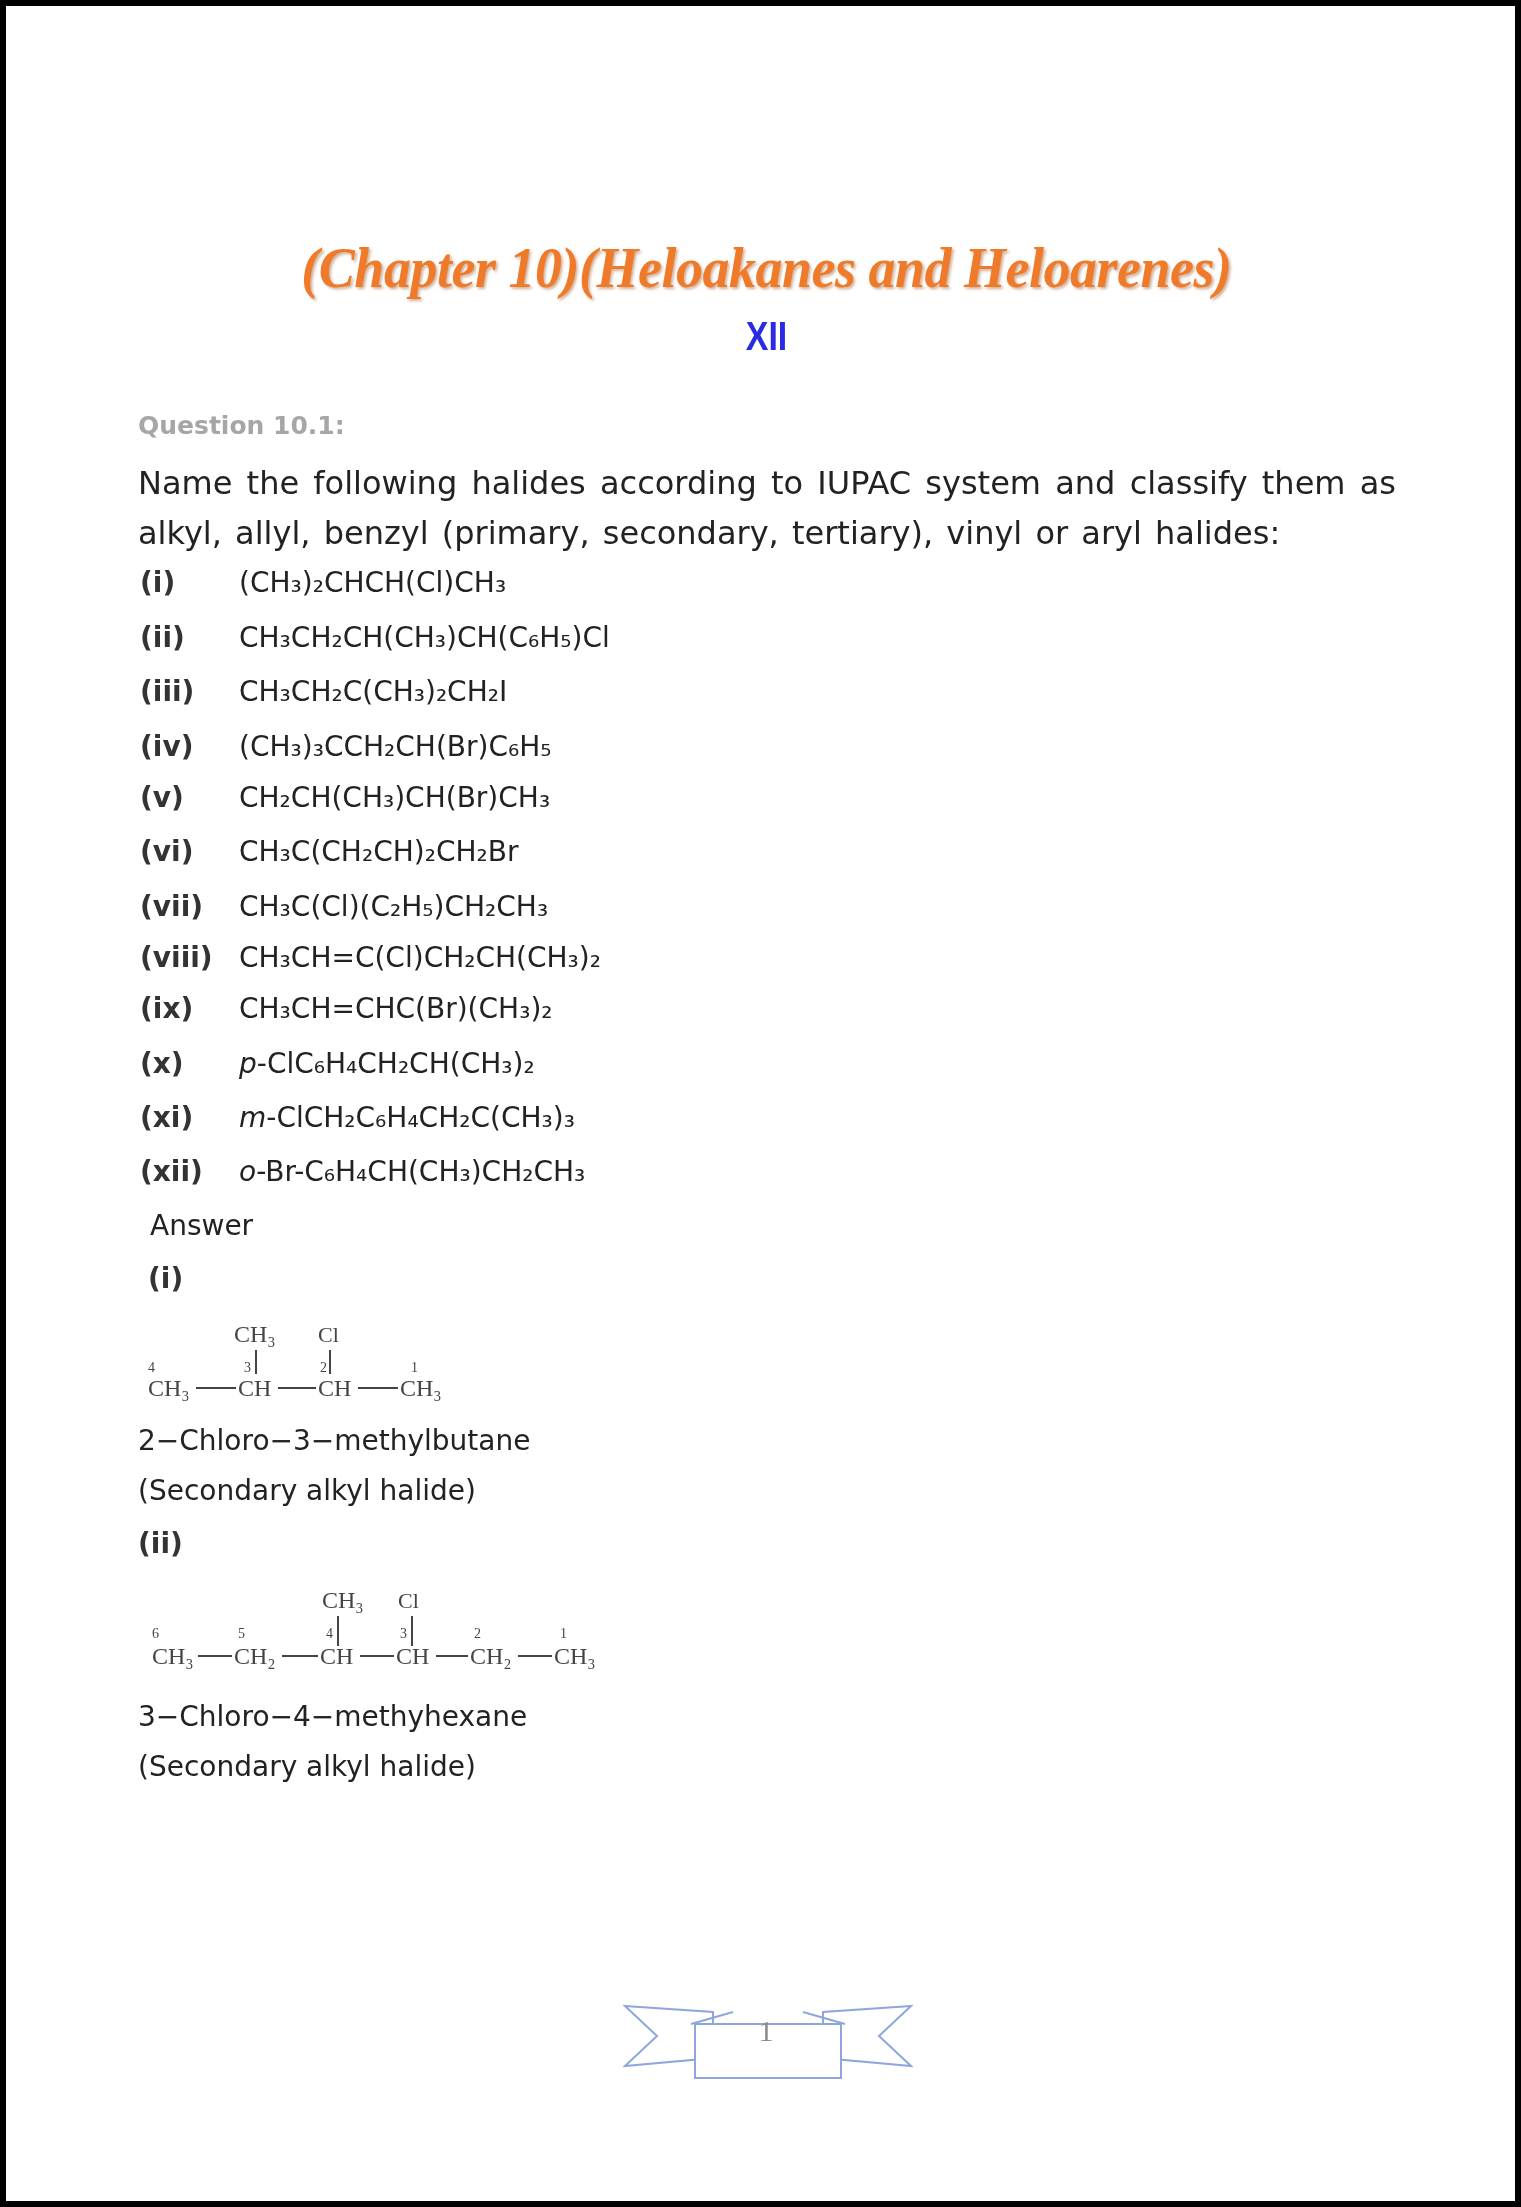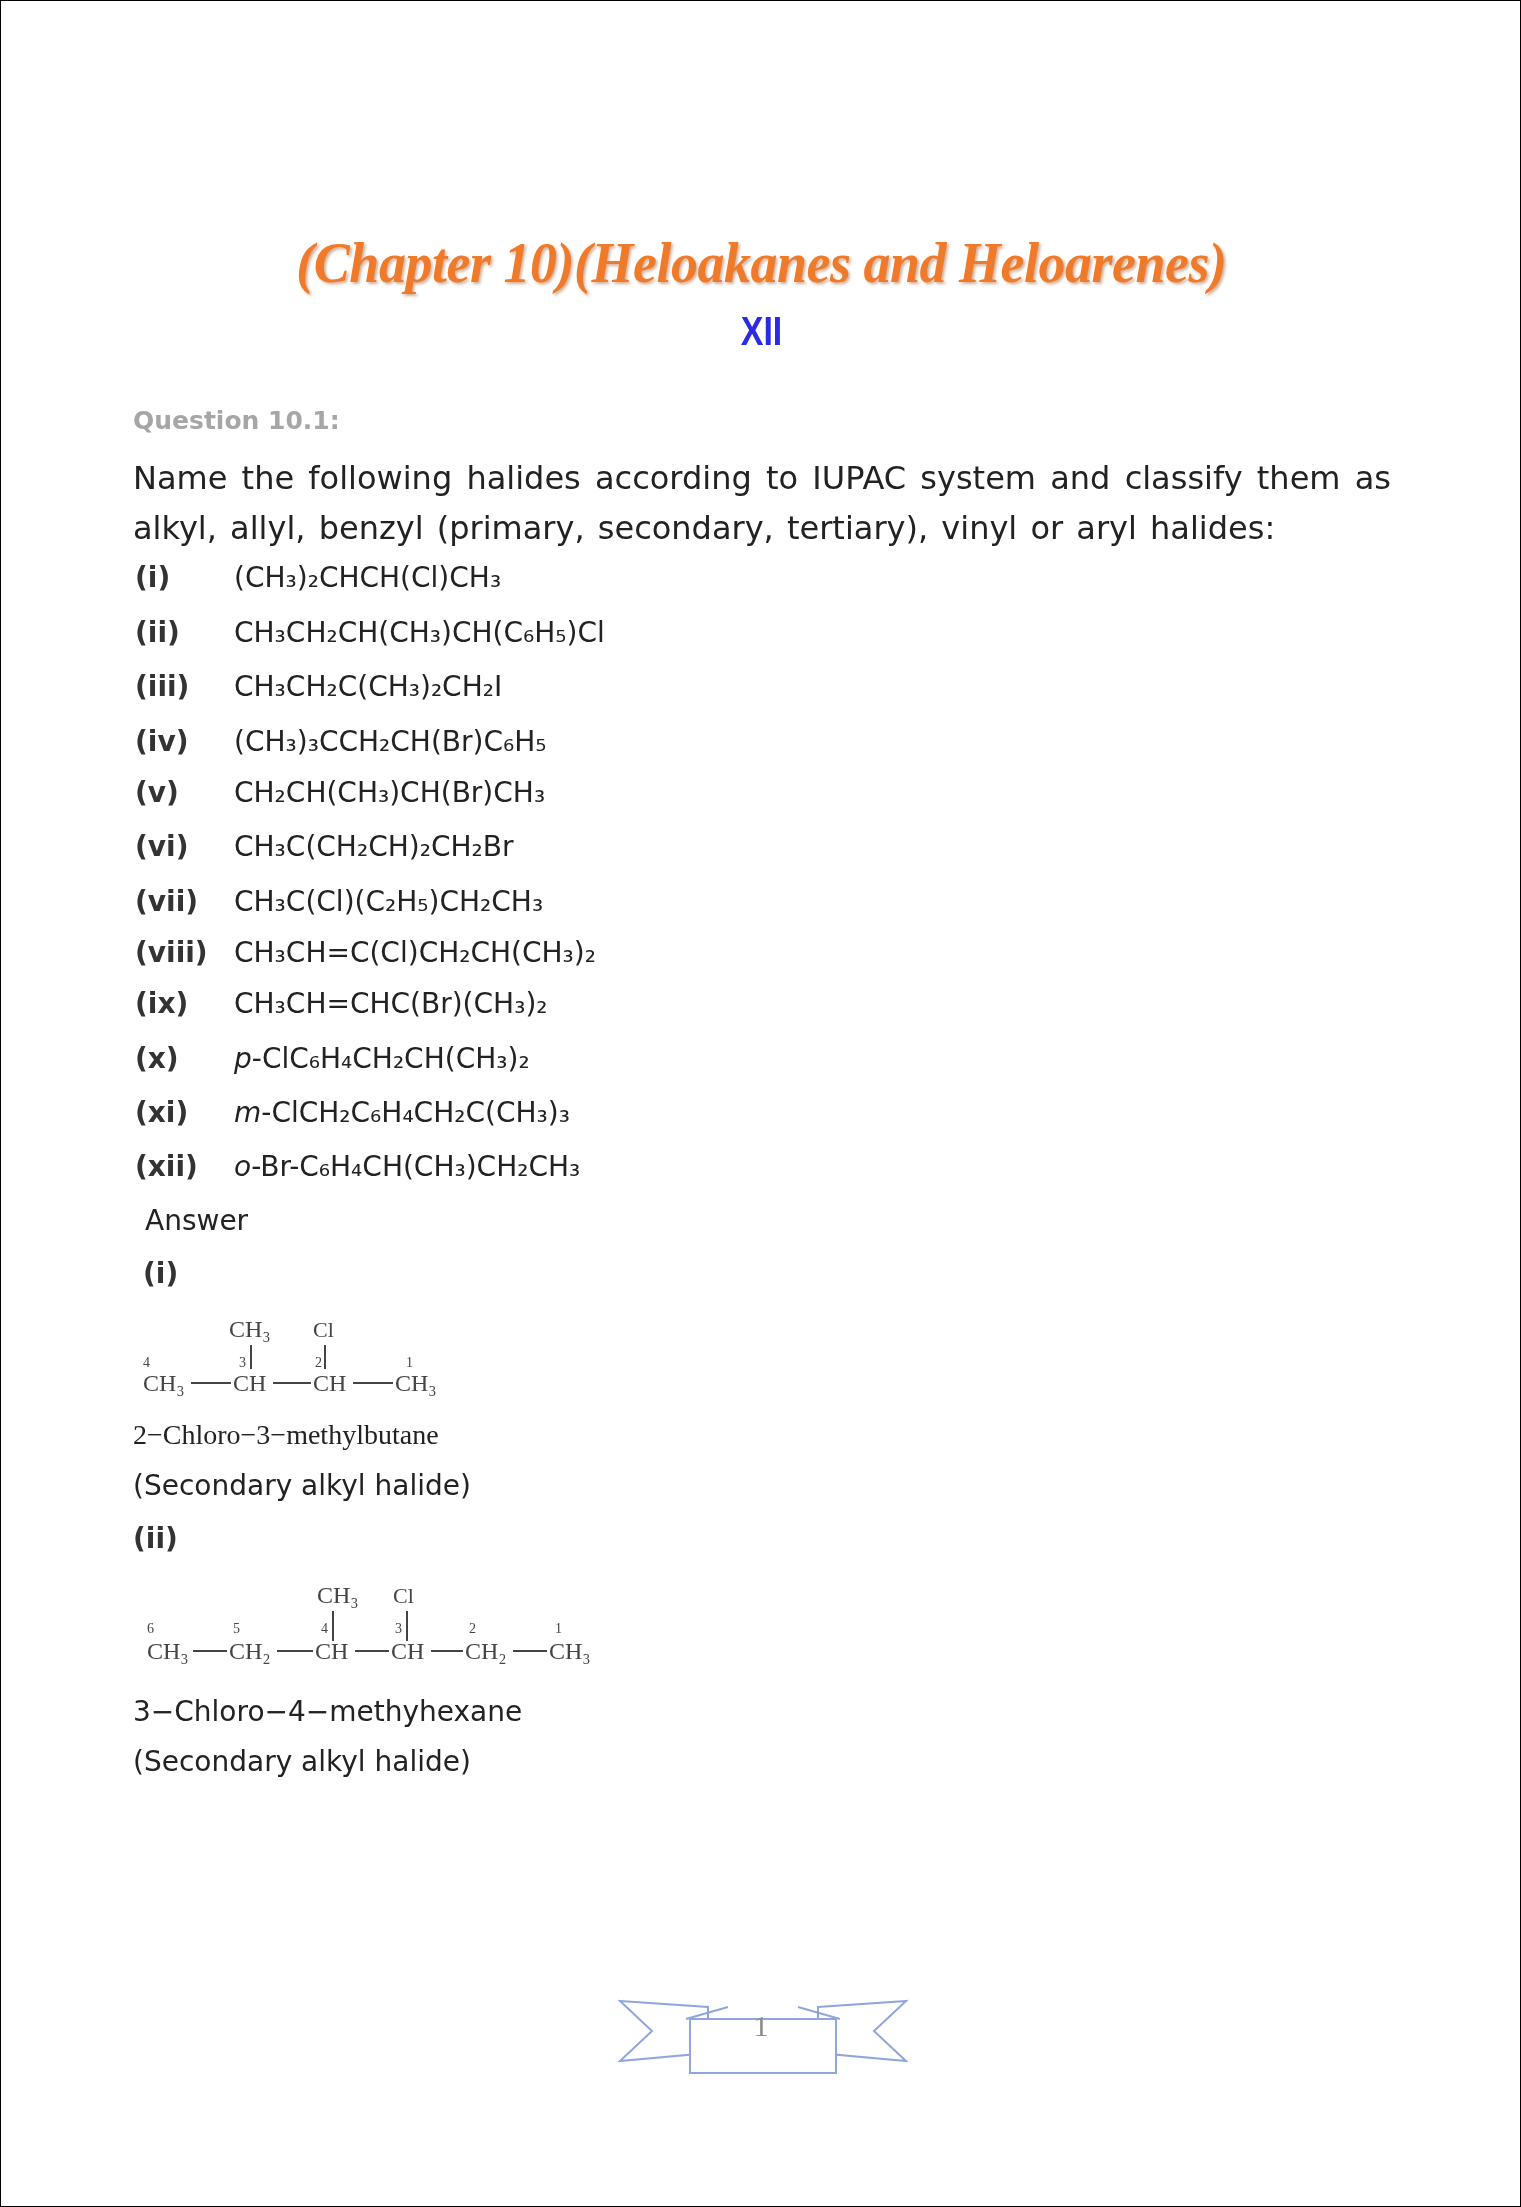--- a/index.html
+++ b/index.html
@@ -1,20 +1,20 @@
 <!DOCTYPE html>
 <html><head>
   <meta charset="utf-8">
   <style>
     html, body { margin: 0; padding: 0; background: #ffffff; }
     body { width: 1521px; height: 2207px; position: relative; overflow: hidden; }
     .page {
       position: absolute; left: 0; top: 0; width: 1521px; height: 2207px;
       box-sizing: border-box;
-      border: 1px solid #000000;
+      border: 6px solid #000000;
       background: #ffffff;
     }
     .title {
       position: absolute; left: 0; width: 1521px; top: 228px;
       text-align: center;
       font-family: "Liberation Serif", "DejaVu Serif", serif;
       font-style: italic; font-weight: bold;
       font-size: 58px; letter-spacing: -0.5px;
       color: #ef7a2a;
       text-shadow: 2px 2px 3px rgba(150,80,30,0.45);
@@ -133,21 +133,21 @@
       <text x="174" y="66" font-size="14">2</text>
       <text x="265" y="66" font-size="14">1</text>
       <text x="2" y="90" font-size="24">CH₃</text>
       <line x1="50" y1="82" x2="90" y2="82"></line>
       <text x="92" y="90" font-size="24">CH</text>
       <line x1="132" y1="82" x2="170" y2="82"></line>
       <text x="172" y="90" font-size="24">CH</text>
       <line x1="212" y1="82" x2="252" y2="82"></line>
       <text x="254" y="90" font-size="24">CH₃</text>
     </svg>
-    <div class="ans-text" style="top:1418px;font-family:Liberation Serif, serif;">2−Chloro−3−methylbutane</div>
+    <div class="ans-text" style="top:1418px;">2−Chloro−3−methylbutane</div>
     <div class="ans-text" style="top:1468px;">(Secondary alkyl halide)</div>
 
     <div class="ans-num" style="top:1521px; left:0px;">(ii)</div>
     <svg class="struct" style="left:14px; top:1570px;" width="480" height="100">
       <text x="170" y="32" font-size="24">CH₃</text>
       <text x="246" y="32" font-size="22">Cl</text>
       <line x1="186" y1="40" x2="186" y2="70"></line>
       <line x1="260" y1="40" x2="260" y2="70"></line>
       <text x="0" y="62" font-size="14">6</text>
       <text x="86" y="62" font-size="14">5</text>

